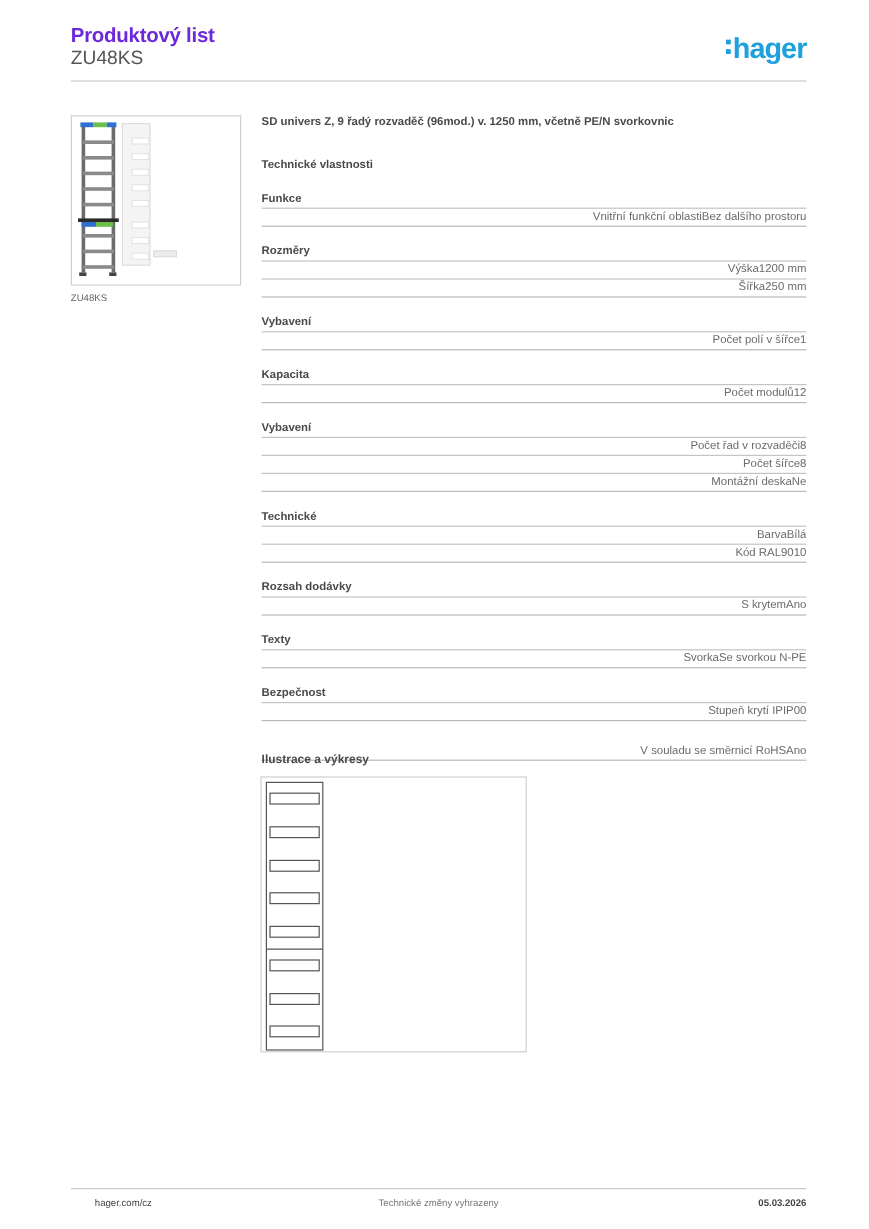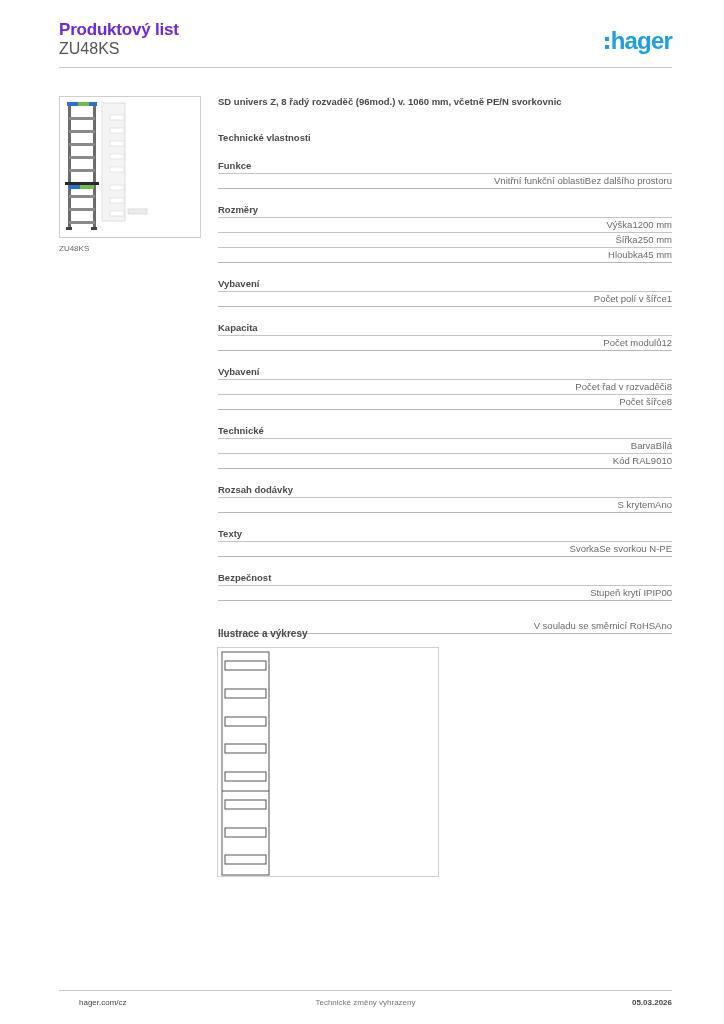--- a/index.html
+++ b/index.html
@@ -2,21 +2,21 @@
 <html><head>
   <meta charset="utf-8">
   <style>
     * { box-sizing: border-box; margin: 0; padding: 0; }
     html, body { width: 724px; height: 1024px; background: #ffffff; }
     body { position: relative; font-family: "Liberation Sans", sans-serif; color: #3c3c3c; overflow: hidden; }
 
     .header { position: absolute; left: 59px; top: 20px; width: 613px; }
     .doc-title { font-size: 17px; font-weight: bold; color: #6d28d9; line-height: 20px; letter-spacing: -0.2px; }
     .doc-code { font-size: 16px; color: #555555; line-height: 18px; }
-    .logo { position: absolute; right: 0; top: 9px; font-size: 24px; font-weight: bold; color: #1ea0dc; letter-spacing: -0.8px; line-height: 24px; display: flex; align-items: center; }
+    .logo { position: absolute; right: 0; top: 9px; font-size: 24px; font-weight: bold; color: #1ea0dc; letter-spacing: -0.8px; line-height: 24px; display: flex; align-items: flex-start; }
     .logo-dots { display: inline-flex; flex-direction: column; justify-content: space-between; height: 12px; margin-right: 2px; margin-top: 4px; }
     .logo-dots span { width: 4px; height: 4px; background: #1ea0dc; display: block; }
     .header-rule { position: absolute; left: 59px; top: 67px; width: 613px; height: 1px; background: #c8c8c8; }
 
     .product-image { position: absolute; left: 59px; top: 96px; width: 142px; height: 142px; border: 1px solid #cfcfcf; background: #fff; }
     .product-image-caption { position: absolute; left: 59px; top: 244px; font-size: 8px; color: #666; }
 
     .main { position: absolute; left: 218px; top: 96px; width: 454px; }
     .product-desc { font-size: 9.5px; font-weight: bold; color: #4a4a4a; line-height: 12px; }
     .section-heading { font-size: 9.5px; font-weight: bold; color: #4a4a4a; margin-top: 24px; line-height: 12px; }
@@ -94,45 +94,41 @@
       <rect x="50" y="101" width="14" height="5"></rect>
       <rect x="50" y="114" width="14" height="5"></rect>
     </g>
 
     <rect x="68" y="112" width="19" height="5" fill="#ececec" stroke="#d6d6d6" stroke-width="0.8"></rect>
   </svg>
 </div>
 <div class="product-image-caption">ZU48KS</div>
 
 <div class="main">
-  <div class="product-desc">SD univers Z, 8 řadý rozvaděč (96mod.) v. 1060 mm, včetně PE/N svorkovnic</div>
+  <div class="product-desc">SD univers Z, 9 řadý rozvaděč (96mod.) v. 1250 mm, včetně PE/N svorkovnic</div>
   <div class="section-heading">Technické vlastnosti</div>
 
   <div class="group first">
     <div class="group-title">Funkce</div>
     <div class="row">
         <span class="lbl">Vnitřní funkční oblasti</span>
         <span class="val">Bez dalšího prostoru</span>
       </div>
   </div>
 
   <div class="group">
     <div class="group-title">Rozměry</div>
     <div class="row">
         <span class="lbl">Výška</span>
         <span class="val">1200 mm</span>
       </div>
     <div class="row">
         <span class="lbl">Šířka</span>
         <span class="val">250 mm</span>
       </div>
-    <div class="row">
-        <span class="lbl">Hloubka</span>
-        <span class="val">45 mm</span>
-      </div>
   </div>
 
   <div class="group">
     <div class="group-title">Vybavení</div>
     <div class="row">
         <span class="lbl">Počet polí v šířce</span>
         <span class="val">1</span>
       </div>
   </div>
 
@@ -146,20 +142,24 @@
 
   <div class="group">
     <div class="group-title">Vybavení</div>
     <div class="row">
         <span class="lbl">Počet řad v rozvaděči</span>
         <span class="val">8</span>
       </div>
     <div class="row">
         <span class="lbl">Počet šířce</span>
         <span class="val">8</span>
+      </div>
+    <div class="row">
+        <span class="lbl">Montážní deska</span>
+        <span class="val">Ne</span>
       </div>
   </div>
 
   <div class="group">
     <div class="group-title">Technické</div>
     <div class="row">
         <span class="lbl">Barva</span>
         <span class="val">Bílá</span>
       </div>
     <div class="row">

